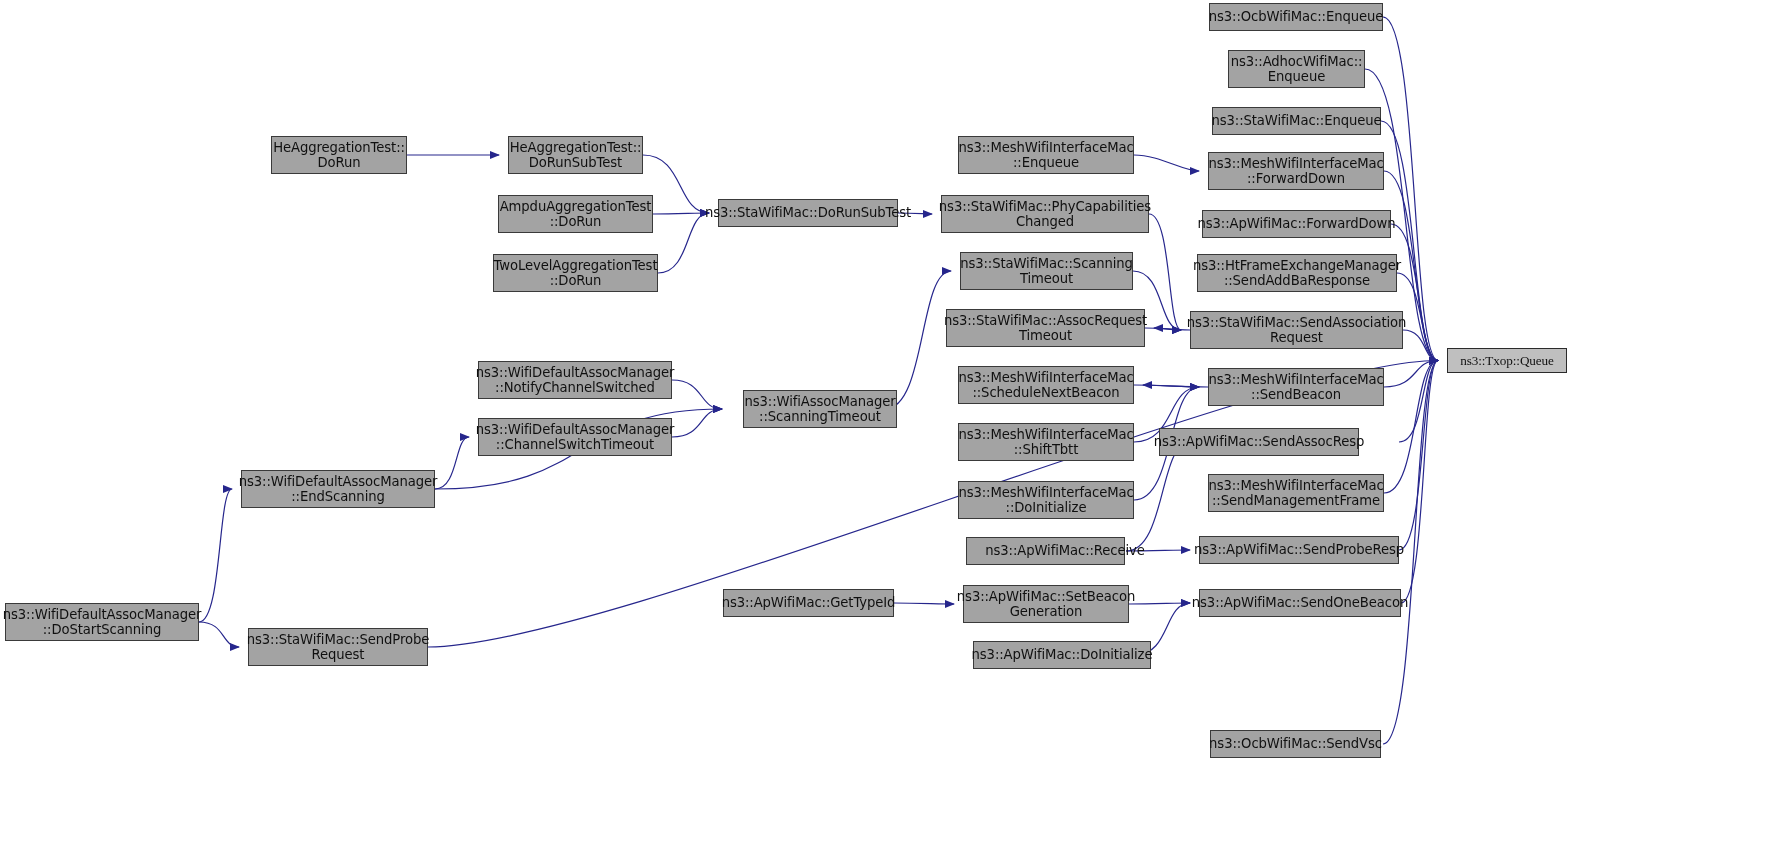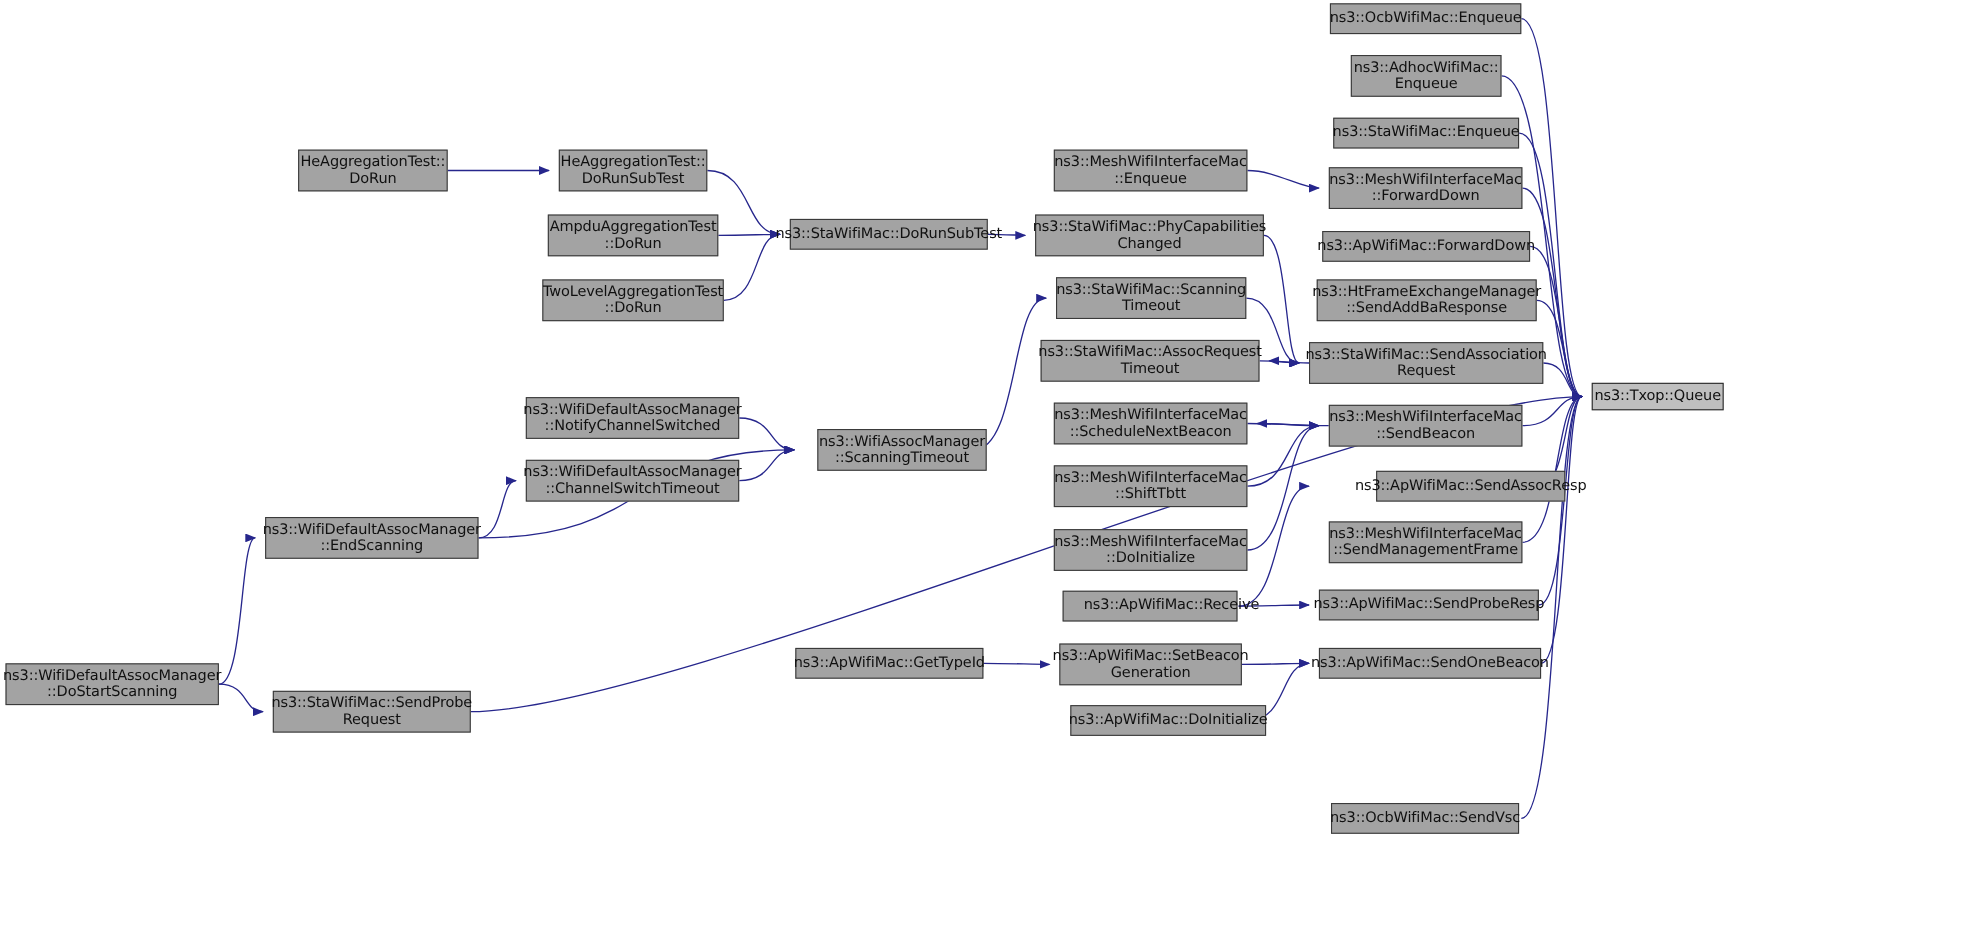--- a/index.html
+++ b/index.html
@@ -148,21 +148,21 @@
       <div class="node" style="left: 1212px; top: 107px; width: 169px; height: 28px;"><span>ns3::StaWifiMac::Enqueue</span></div>
       <div class="node" style="left: 1208px; top: 152px; width: 176px; height: 38px;"><span>ns3::MeshWifiInterfaceMac
 ::ForwardDown</span></div>
       <div class="node" style="left: 1202px; top: 210px; width: 189px; height: 28px;"><span>ns3::ApWifiMac::ForwardDown</span></div>
       <div class="node" style="left: 1197px; top: 254px; width: 200px; height: 38px;"><span>ns3::HtFrameExchangeManager
 ::SendAddBaResponse</span></div>
       <div class="node" style="left: 1190px; top: 311px; width: 213px; height: 38px;"><span>ns3::StaWifiMac::SendAssociation
 Request</span></div>
       <div class="node" style="left: 1208px; top: 368px; width: 176px; height: 38px;"><span>ns3::MeshWifiInterfaceMac
 ::SendBeacon</span></div>
-      <div class="node" style="left: 1251px; top: 428px; width: 172px; height: 28px;"><span>ns3::ApWifiMac::SendAssocResp</span></div>
+      <div class="node" style="left: 1159px; top: 428px; width: 200px; height: 28px;"><span>ns3::ApWifiMac::SendAssocResp</span></div>
       <div class="node" style="left: 1208px; top: 474px; width: 176px; height: 38px;"><span>ns3::MeshWifiInterfaceMac
 ::SendManagementFrame</span></div>
       <div class="node" style="left: 1199px; top: 536px; width: 200px; height: 28px;"><span>ns3::ApWifiMac::SendProbeResp</span></div>
       <div class="node" style="left: 1199px; top: 589px; width: 202px; height: 28px;"><span>ns3::ApWifiMac::SendOneBeacon</span></div>
       <div class="node" style="left: 1210px; top: 730px; width: 171px; height: 28px;"><span>ns3::OcbWifiMac::SendVsc</span></div>
-      <div class="node highlight" style="left: 1447px; top: 348px; width: 120px; height: 25px;"><span>ns3::Txop::Queue</span></div>
+      <div class="node highlight" style="left: 1447px; top: 348px; width: 120px; height: 25px; font-family: Liberation Serif, serif;"><span>ns3::Txop::Queue</span></div>
     </div>
 </div>
 
 </body></html>

